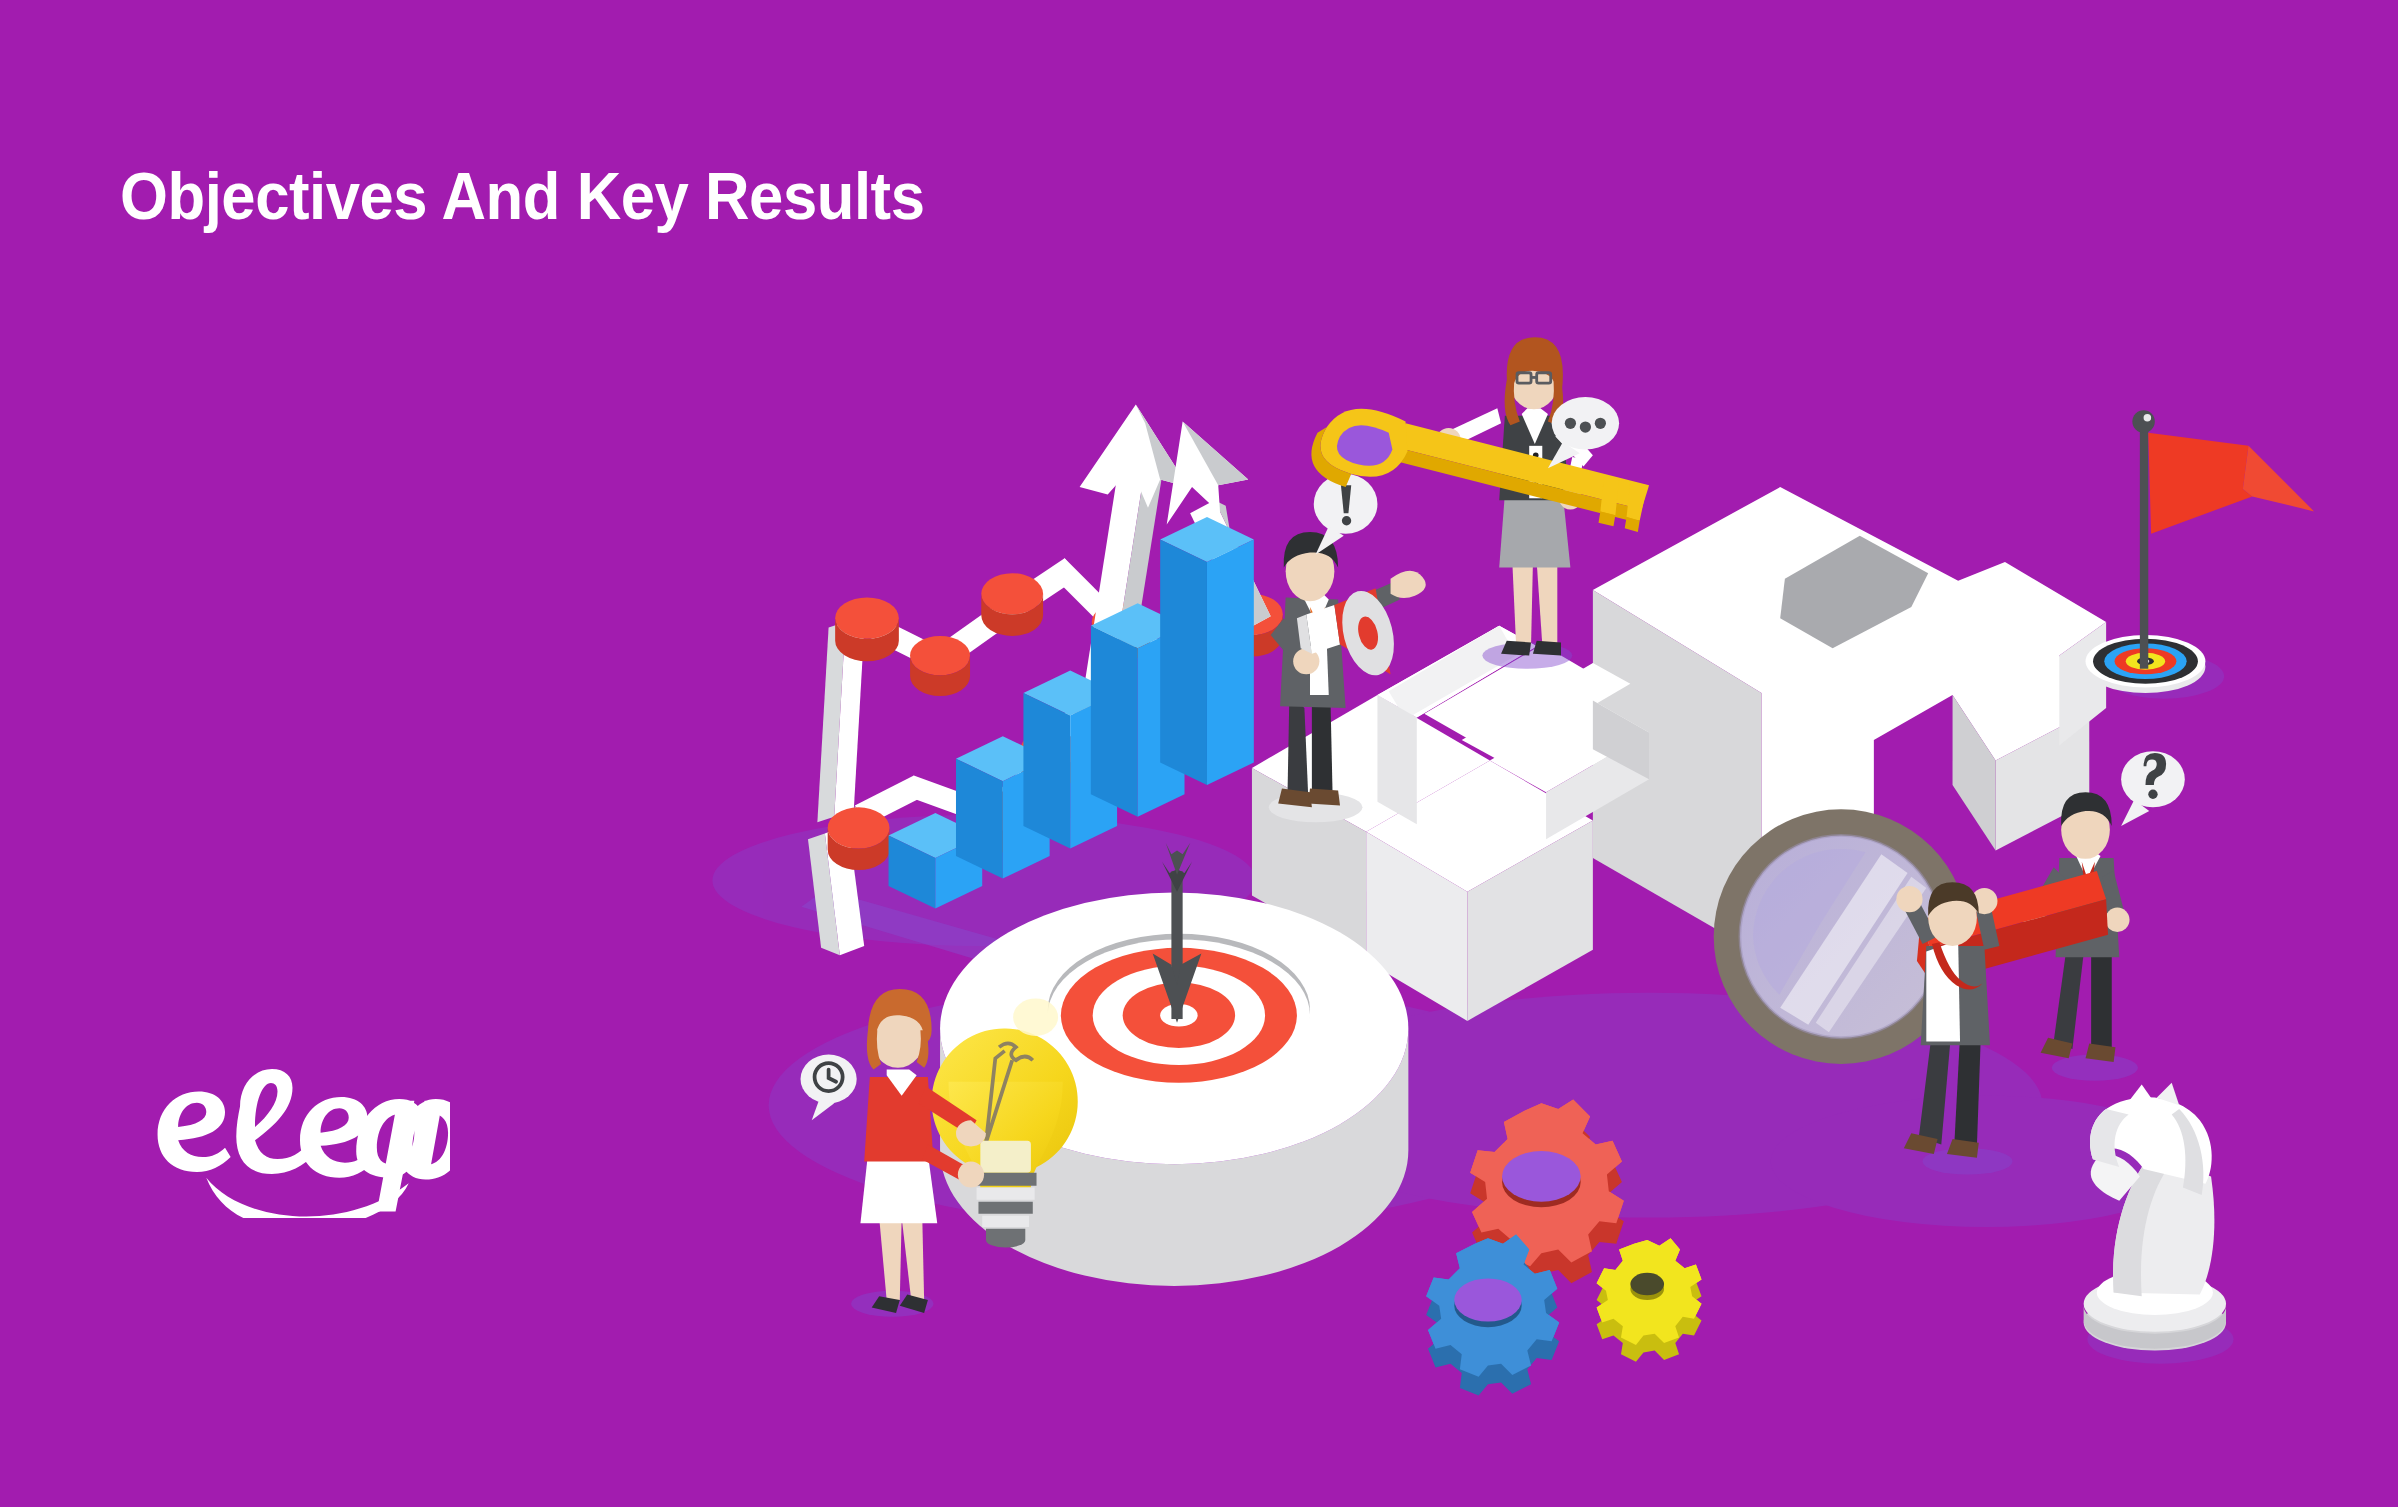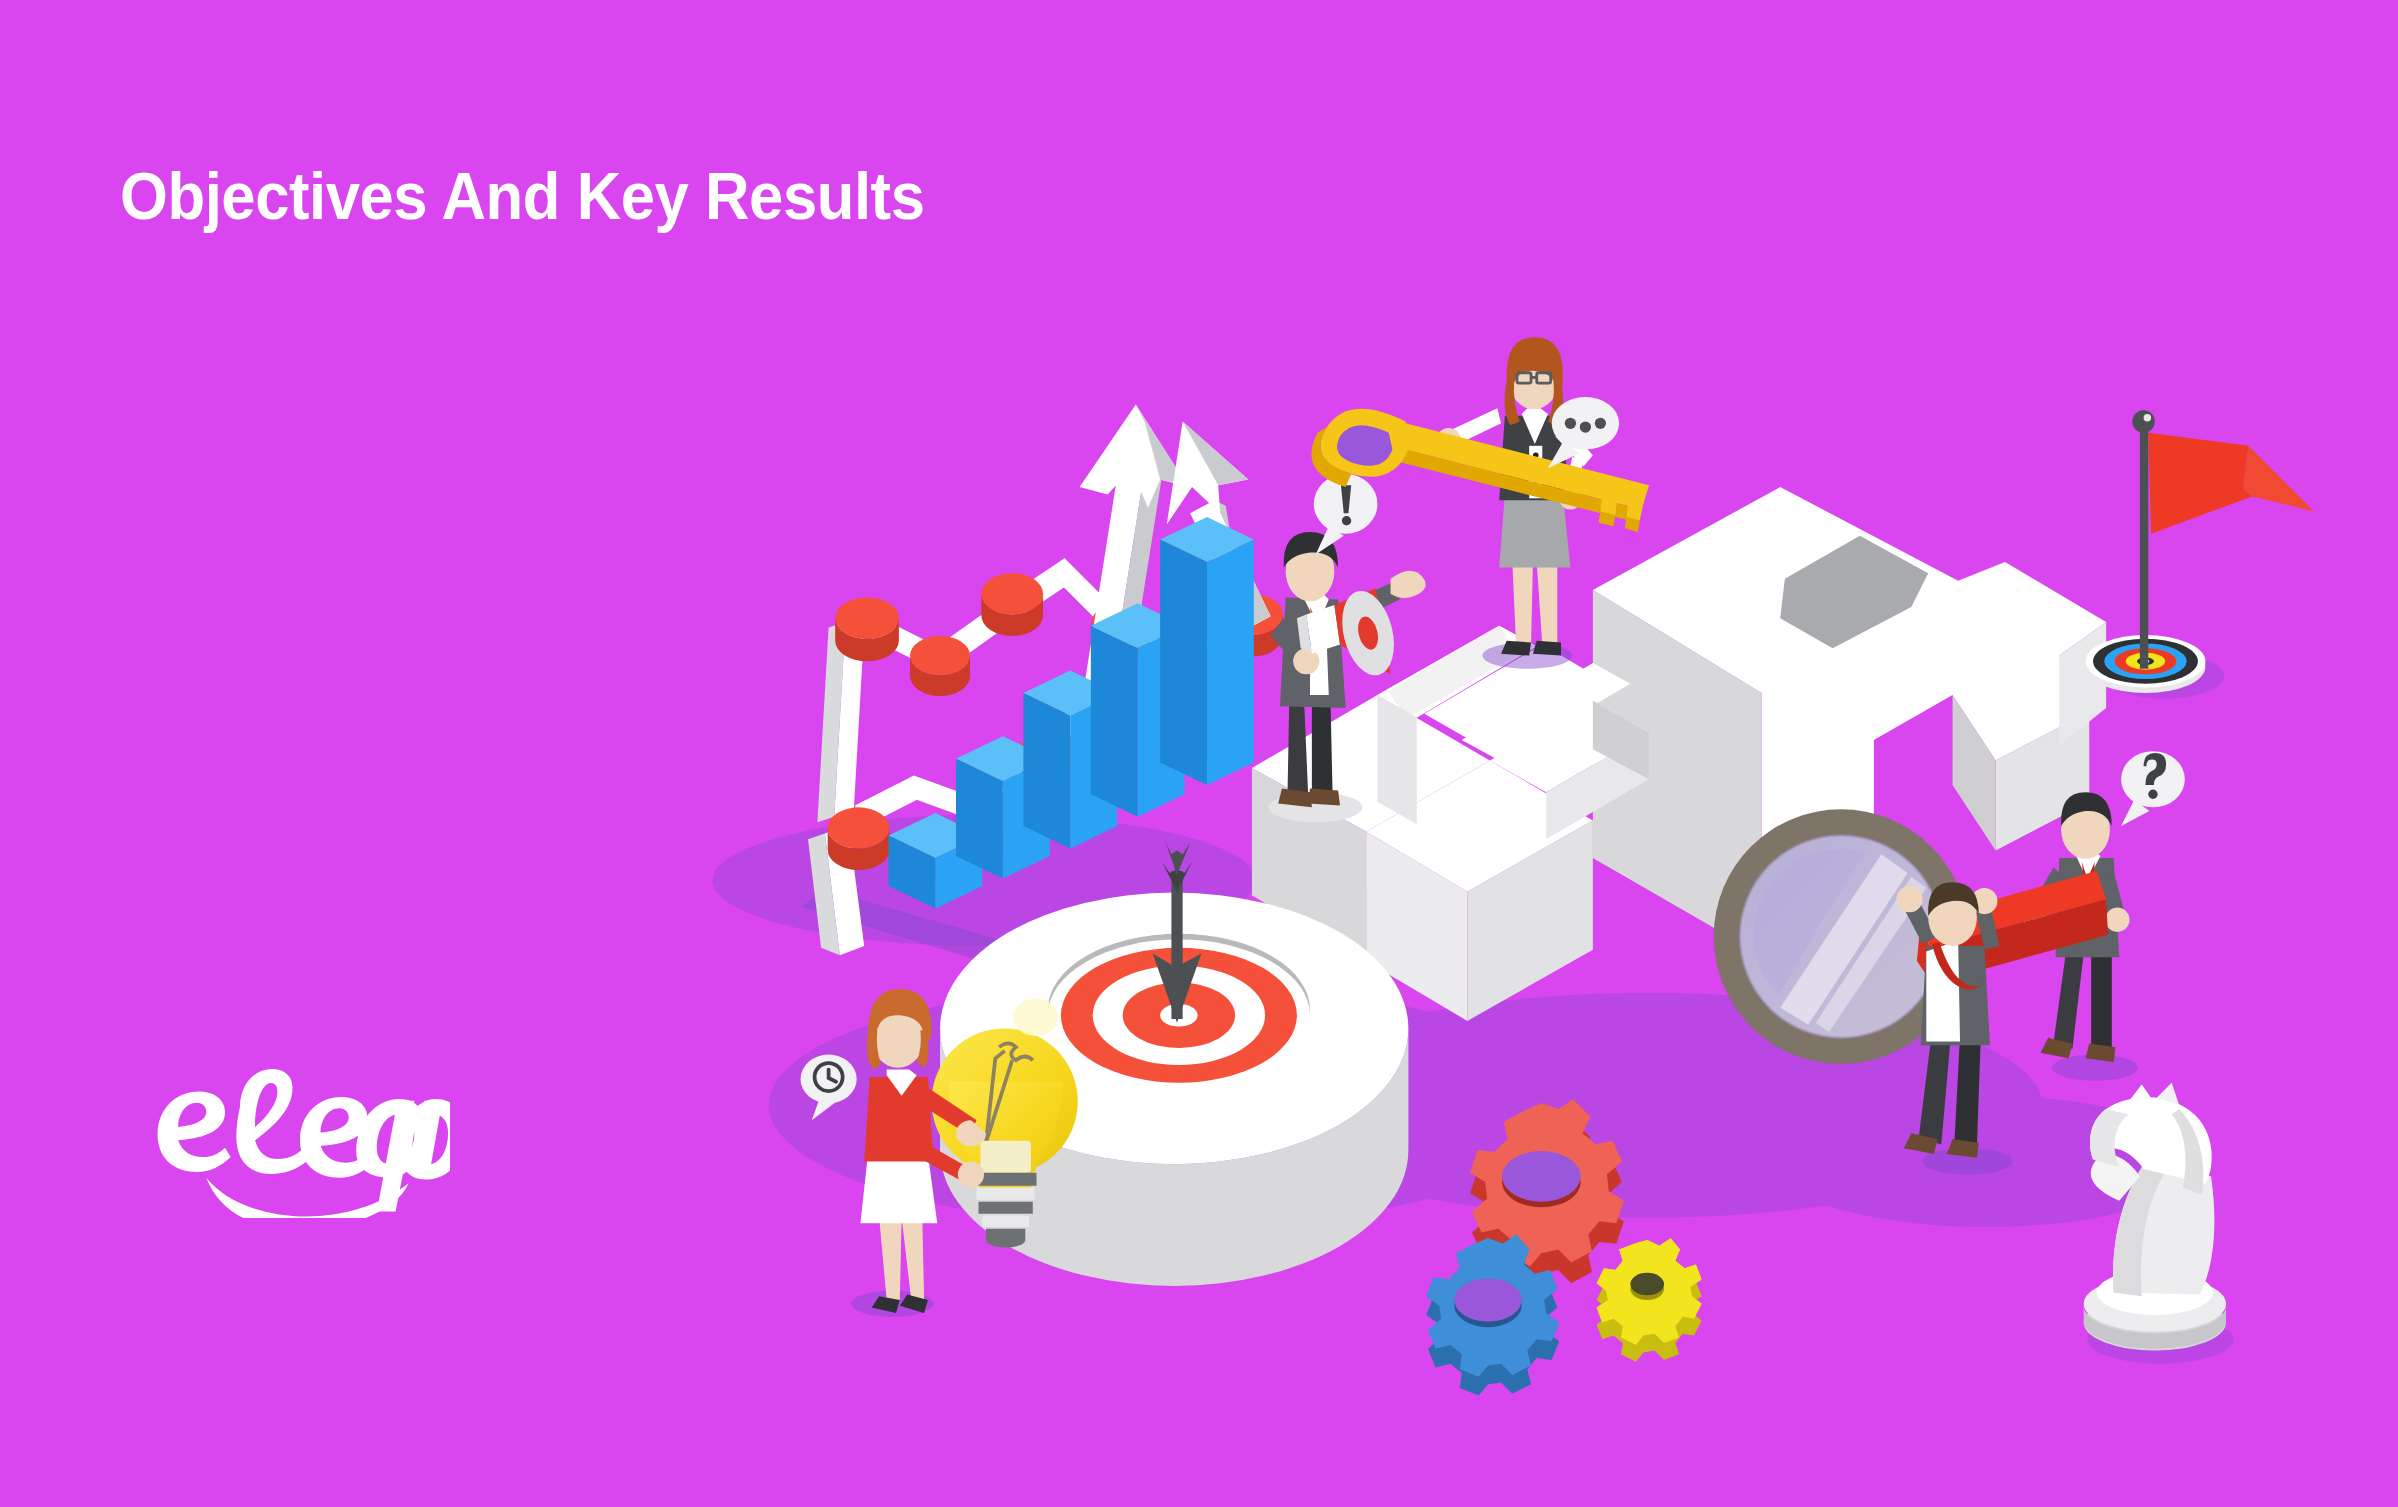--- a/index.html
+++ b/index.html
@@ -24,21 +24,21 @@
   #logo{position:absolute;left:150px;top:1054px;width:300px;height:164px;}
   #logo svg{display:block;width:100%;height:100%;}
 
   
   #art{position:absolute;left:0;top:0;width:2399px;height:1507px;}
   #art svg{display:block;width:2399px;height:1507px;}
 </style>
 </head>
 <body style="background: rgb(154, 87, 219);">
 
-<div id="stage" style="background: #d946ef;">
+<div id="stage" style="background: #a21caf;">
 
   <div id="title" style="color: rgb(255, 255, 255);">Objectives And Key Results</div>
 
   <div id="art">
   <svg viewBox="0 0 2560 1609" xmlns="http://www.w3.org/2000/svg">
     <defs>
       <linearGradient id="bulbGrad" x1="0" y1="0" x2="1" y2="1">
         <stop offset="0%" stop-color="#FDE74C"></stop>
         <stop offset="60%" stop-color="#F6D61C"></stop>
         <stop offset="100%" stop-color="#E9C50D"></stop>

